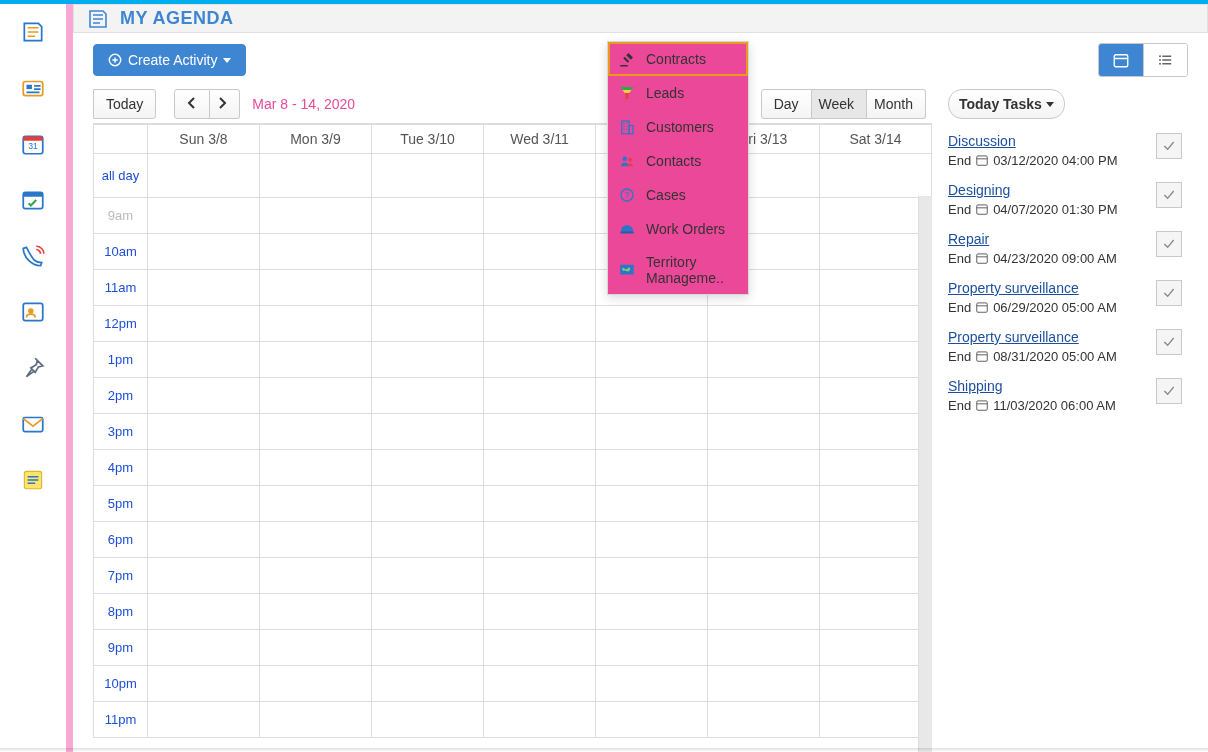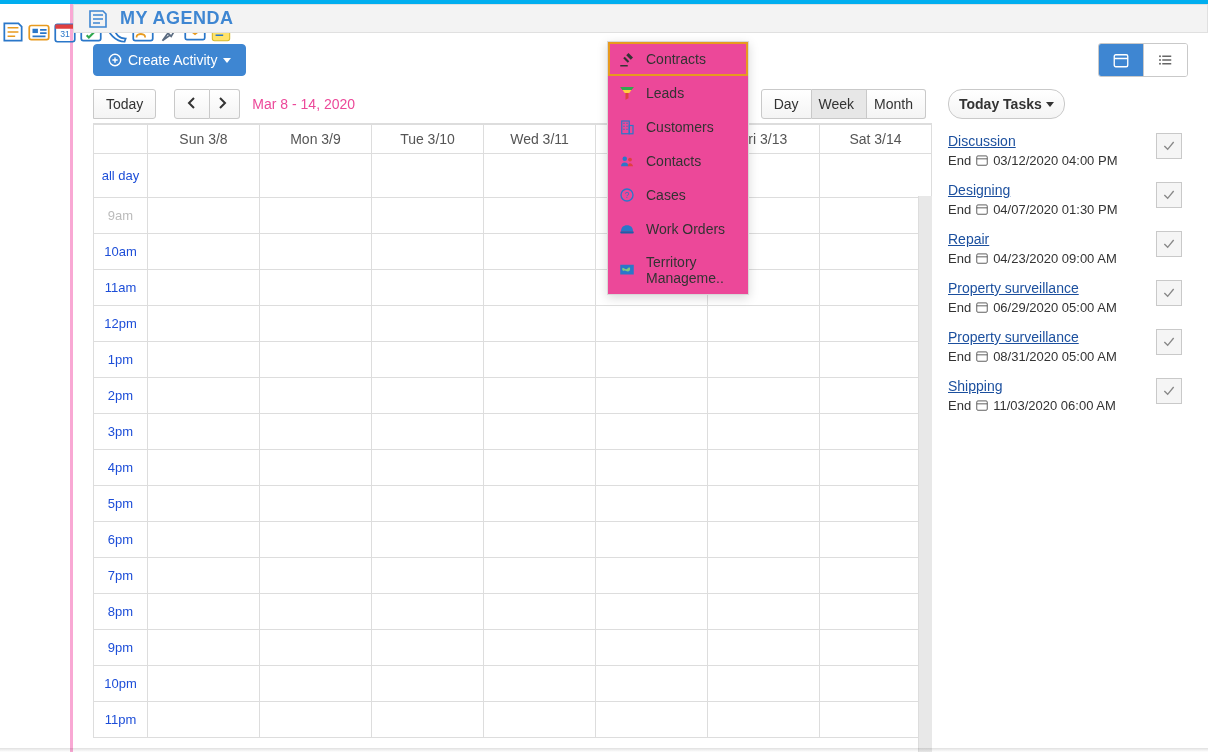--- a/index.html
+++ b/index.html
@@ -1,19 +1,19 @@
 <!DOCTYPE html>
 <html><head>
 <meta charset="utf-8">
 <style>
   * { box-sizing: border-box; }
   html, body { margin:0; padding:0; font-family: "Helvetica Neue", Arial, sans-serif; font-size:14px; color:#333; background:#fff; }
   .topbar { height:4px; background:#00aeef; }
   .app { display:flex; height:748px; }
-  .railnav { width:73px; border-right:3px solid #f9a8d4; background:#fff; display:flex; flex-direction:row; }
+  .railnav { width:73px; border-right:7px solid #f9a8d4; background:#fff; display:flex; flex-direction:column; }
   .railnav .navitem { height:56px; display:flex; align-items:center; justify-content:center; cursor:pointer; }
   .railnav .navitem svg, .railnav .navitem .ico { width:26px; height:26px; }
   .main { flex:1; display:flex; flex-direction:column; }
   .header { background:#f3f3f3; border:1px solid #e0e0e0; height:29px; display:flex; align-items:center; padding:0 12px; gap:10px; position:relative; }
   .header h1 { margin:0; font-size:18px; font-weight:700; color:#3e86d2; letter-spacing:0.5px; }
   .content { flex:1; display:flex; flex-direction:column; padding:10px 0 0 0; position:relative; }
   .toolbar-row { display:flex; align-items:center; justify-content:space-between; padding:0 20px 12px 20px; }
   .btn { display:inline-flex; align-items:center; gap:6px; border-radius:4px; border:1px solid transparent; padding:7px 14px; cursor:pointer; font-size:14px; }
   .btn-primary { background:#3e86d2; color:#fff; border-color:#3e86d2; }
   .btn-primary .caret { width:0;height:0;border-left:4px solid transparent;border-right:4px solid transparent;border-top:5px solid #fff; }

